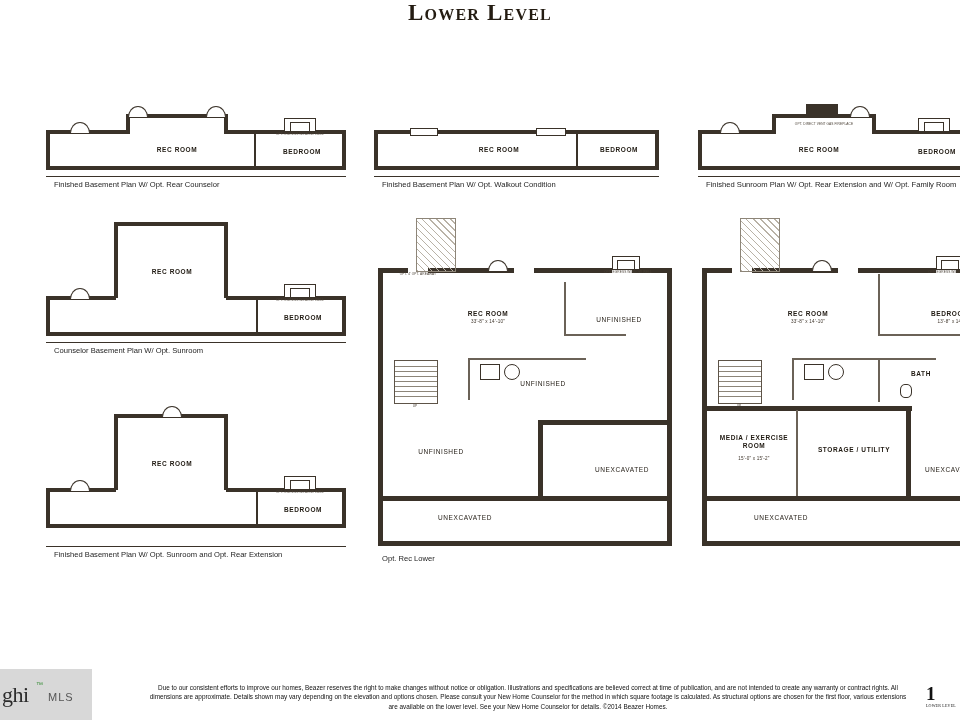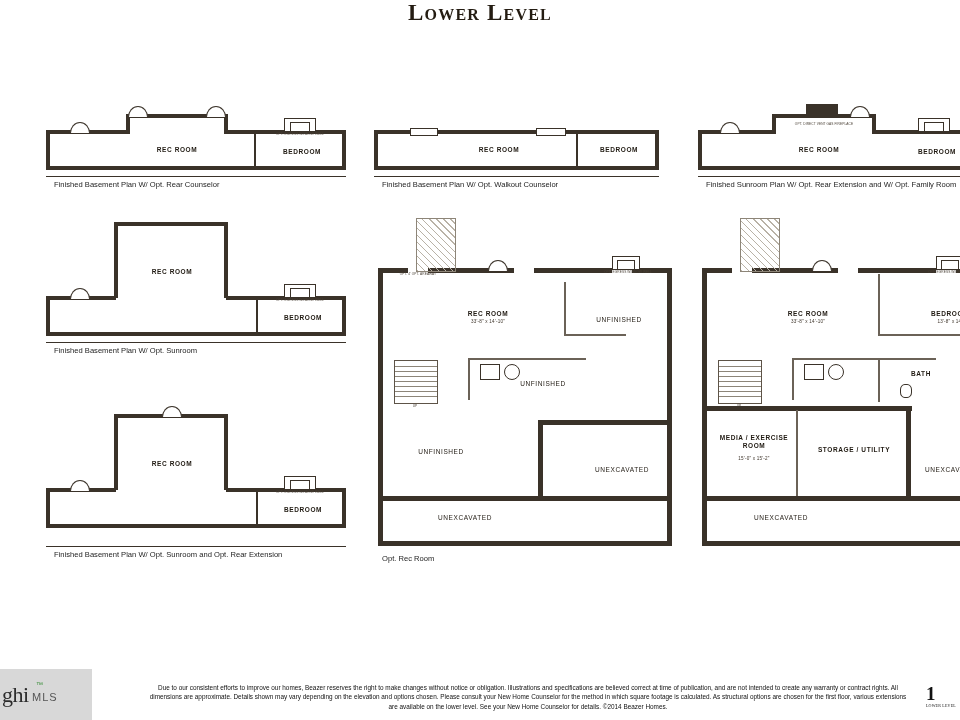--- a/index.html
+++ b/index.html
@@ -155,21 +155,21 @@
   }
   #ghi-tm {
     position: absolute;
     left: 36px;
     top: 681px;
     font-size: 7px;
     color: #3a8f3a;
   }
   #ghi-mls {
     position: absolute;
-    left: 32px;
+    left: 48px;
     top: 691px;
     font-size: 11px;
     color: #555;
     letter-spacing: 1px;
   }
   #page-number {
     position: absolute;
     right: 4px;
     top: 683px;
     font-family: "Liberation Serif", serif;
@@ -227,21 +227,21 @@
   <div class="wall" style="left:287px; top:34px; width:4px; height:40px;"></div>
   <div class="wall" style="left:6px; top:34px; width:36px; height:4px;"></div>
   <div class="wall" style="left:68px; top:34px; width:100px; height:4px;"></div>
   <div class="wall" style="left:196px; top:34px; width:95px; height:4px;"></div>
   <div class="winbox" style="left:42px; top:32px; width:26px; height:6px;"></div>
   <div class="winbox" style="left:168px; top:32px; width:28px; height:6px;"></div>
   <div class="wall" style="left:208px; top:36px; width:2px; height:36px;"></div>
   <div class="roomlabel" style="left:76px; top:50px; width:110px;">REC ROOM</div>
   <div class="roomlabel" style="left:212px; top:50px; width:78px;">BEDROOM</div>
   <div class="capline" style="left:6px; top:80px; width:285px;"></div>
-  <div class="caption" style="left:14px; top:84px;">Finished Basement Plan W/ Opt. Walkout Counselor</div>
+  <div class="caption" style="left:14px; top:84px;">Finished Basement Plan W/ Opt. Walkout Condition</div>
 </div>
 
 <div class="plan" style="left:692px; top:96px; width:280px; height:95px;">
   <div class="interior" style="left:6px; top:34px; width:268px; height:38px;"></div>
   <div class="interior" style="left:80px; top:18px; width:104px; height:20px;"></div>
   <div class="wall" style="left:6px; top:70px; width:268px; height:4px;"></div>
   <div class="wall" style="left:6px; top:34px; width:4px; height:40px;"></div>
   <div class="wall" style="left:6px; top:34px; width:76px; height:4px;"></div>
   <div class="wall" style="left:182px; top:34px; width:92px; height:4px;"></div>
   <div class="wall" style="left:80px; top:18px; width:4px; height:20px;"></div>
@@ -272,21 +272,21 @@
   <div class="wall" style="left:184px; top:8px; width:4px; height:76px;"></div>
   <div class="wall" style="left:74px; top:8px; width:114px; height:4px;"></div>
   <div class="wall" style="left:216px; top:84px; width:2px; height:38px;"></div>
   <div class="bump" style="left:30px; top:74px; width:18px; height:10px;"></div>
   <div class="winbox" style="left:244px; top:70px; width:30px; height:12px;"></div>
   <div class="winbox" style="left:250px; top:74px; width:18px; height:8px; border-bottom:none;"></div>
   <div class="tinynote" style="left:234px; top:84px; width:52px;">OPT. EGRESS WINDOW WELL</div>
   <div class="roomlabel" style="left:78px; top:54px; width:108px;">REC ROOM</div>
   <div class="roomlabel" style="left:224px; top:100px; width:78px;">BEDROOM</div>
   <div class="capline" style="left:6px; top:128px; width:300px;"></div>
-  <div class="caption" style="left:14px; top:132px;">Finished Basement Plan W/ Opt. Sunroom</div>
+  <div class="caption" style="left:14px; top:132px;">Counselor Basement Plan W/ Opt. Sunroom</div>
 </div>
 
 <div class="plan" style="left:40px; top:406px; width:320px; height:155px;">
   <div class="interior" style="left:6px; top:80px; width:300px; height:42px;"></div>
   <div class="interior" style="left:74px; top:8px; width:114px; height:74px;"></div>
   <div class="wall" style="left:6px; top:118px; width:300px; height:4px;"></div>
   <div class="wall" style="left:6px; top:82px; width:4px; height:40px;"></div>
   <div class="wall" style="left:302px; top:82px; width:4px; height:40px;"></div>
   <div class="wall" style="left:6px; top:82px; width:70px; height:4px;"></div>
   <div class="wall" style="left:186px; top:82px; width:120px; height:4px;"></div>
@@ -348,21 +348,21 @@
   <div class="wall" style="left:10px; top:298px; width:294px; height:5px;"></div>
 
   <div class="roomlabel" style="left:60px; top:112px; width:120px;">REC ROOM</div>
   <div class="roomdim" style="left:60px; top:121px; width:120px;">33'-8" x 14'-10"</div>
   <div class="roomlabel" style="left:206px; top:118px; width:90px; font-weight:400;">UNFINISHED</div>
   <div class="roomlabel" style="left:120px; top:182px; width:110px; font-weight:400;">UNFINISHED</div>
   <div class="roomlabel" style="left:28px; top:250px; width:90px; font-weight:400;">UNFINISHED</div>
   <div class="roomlabel" style="left:204px; top:268px; width:100px; font-weight:400;">UNEXCAVATED</div>
   <div class="roomlabel" style="left:42px; top:316px; width:110px; font-weight:400;">UNEXCAVATED</div>
 
-  <div class="caption" style="left:14px; top:356px;">Opt. Rec Room</div>
+  <div class="caption" style="left:14px; top:356px;">Opt. Rec Lower</div>
 </div>
 
 <div class="plan" style="left:692px; top:198px; width:290px; height:370px;">
   <div class="interior" style="left:10px; top:70px; width:280px; height:278px;"></div>
   <div class="wall" style="left:10px; top:70px; width:5px; height:278px;"></div>
   <div class="wall" style="left:10px; top:343px; width:280px; height:5px;"></div>
   <div class="wall" style="left:10px; top:70px; width:30px; height:5px;"></div>
   <div class="wall" style="left:60px; top:70px; width:86px; height:5px;"></div>
   <div class="wall" style="left:166px; top:70px; width:78px; height:5px;"></div>
   <div class="wall" style="left:264px; top:70px; width:26px; height:5px;"></div>

